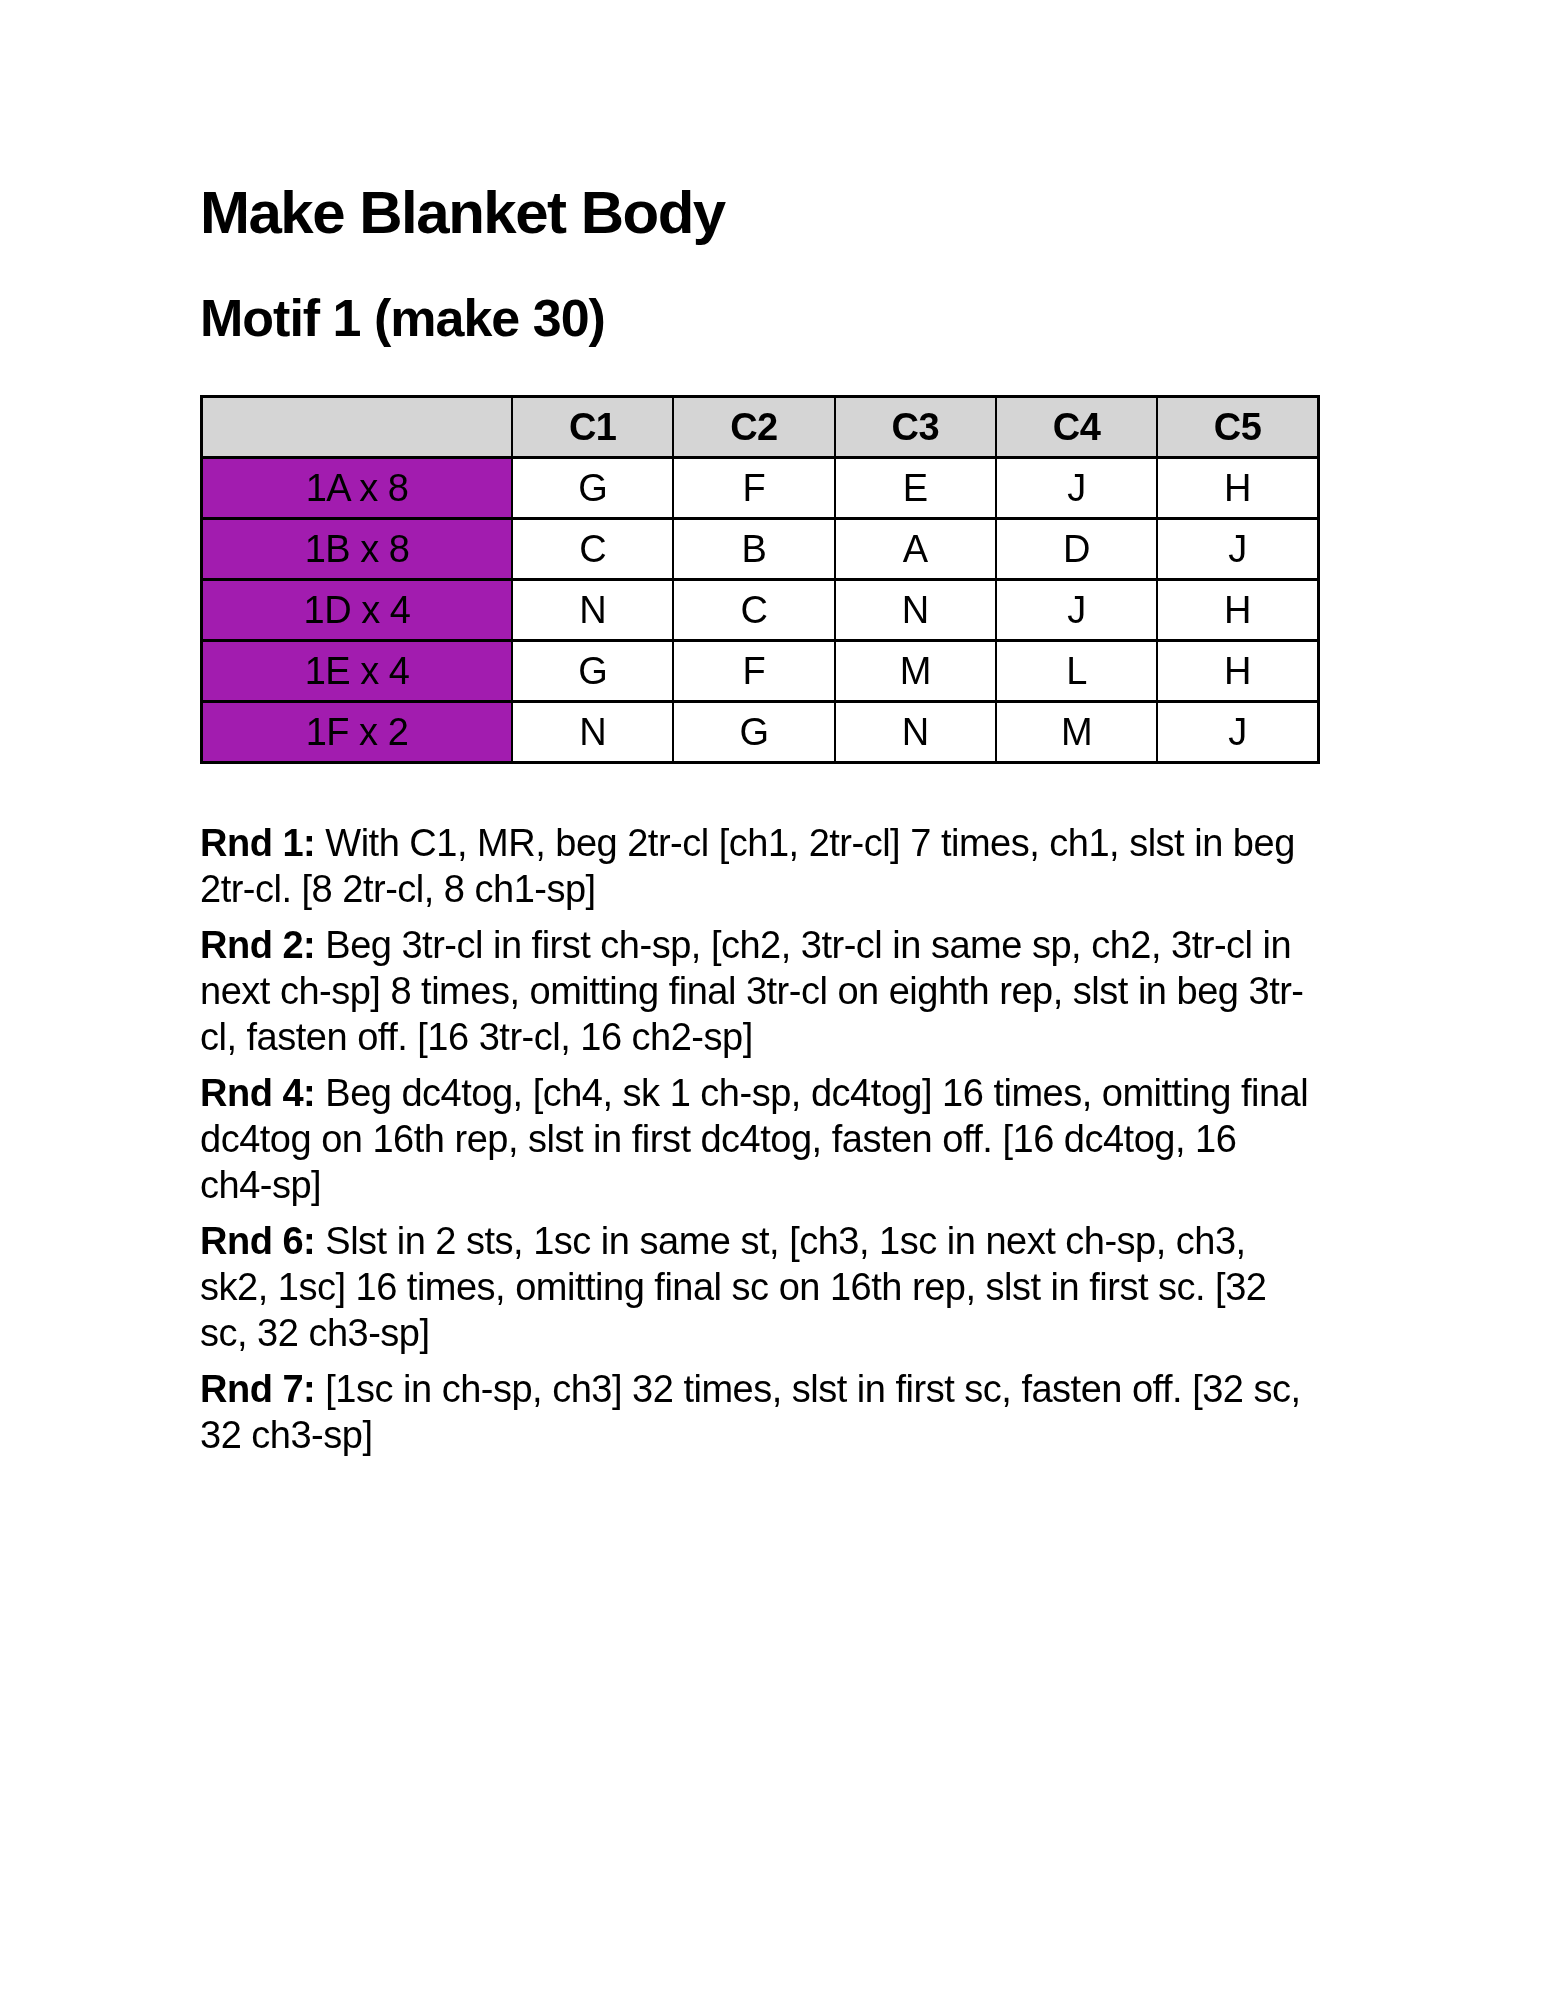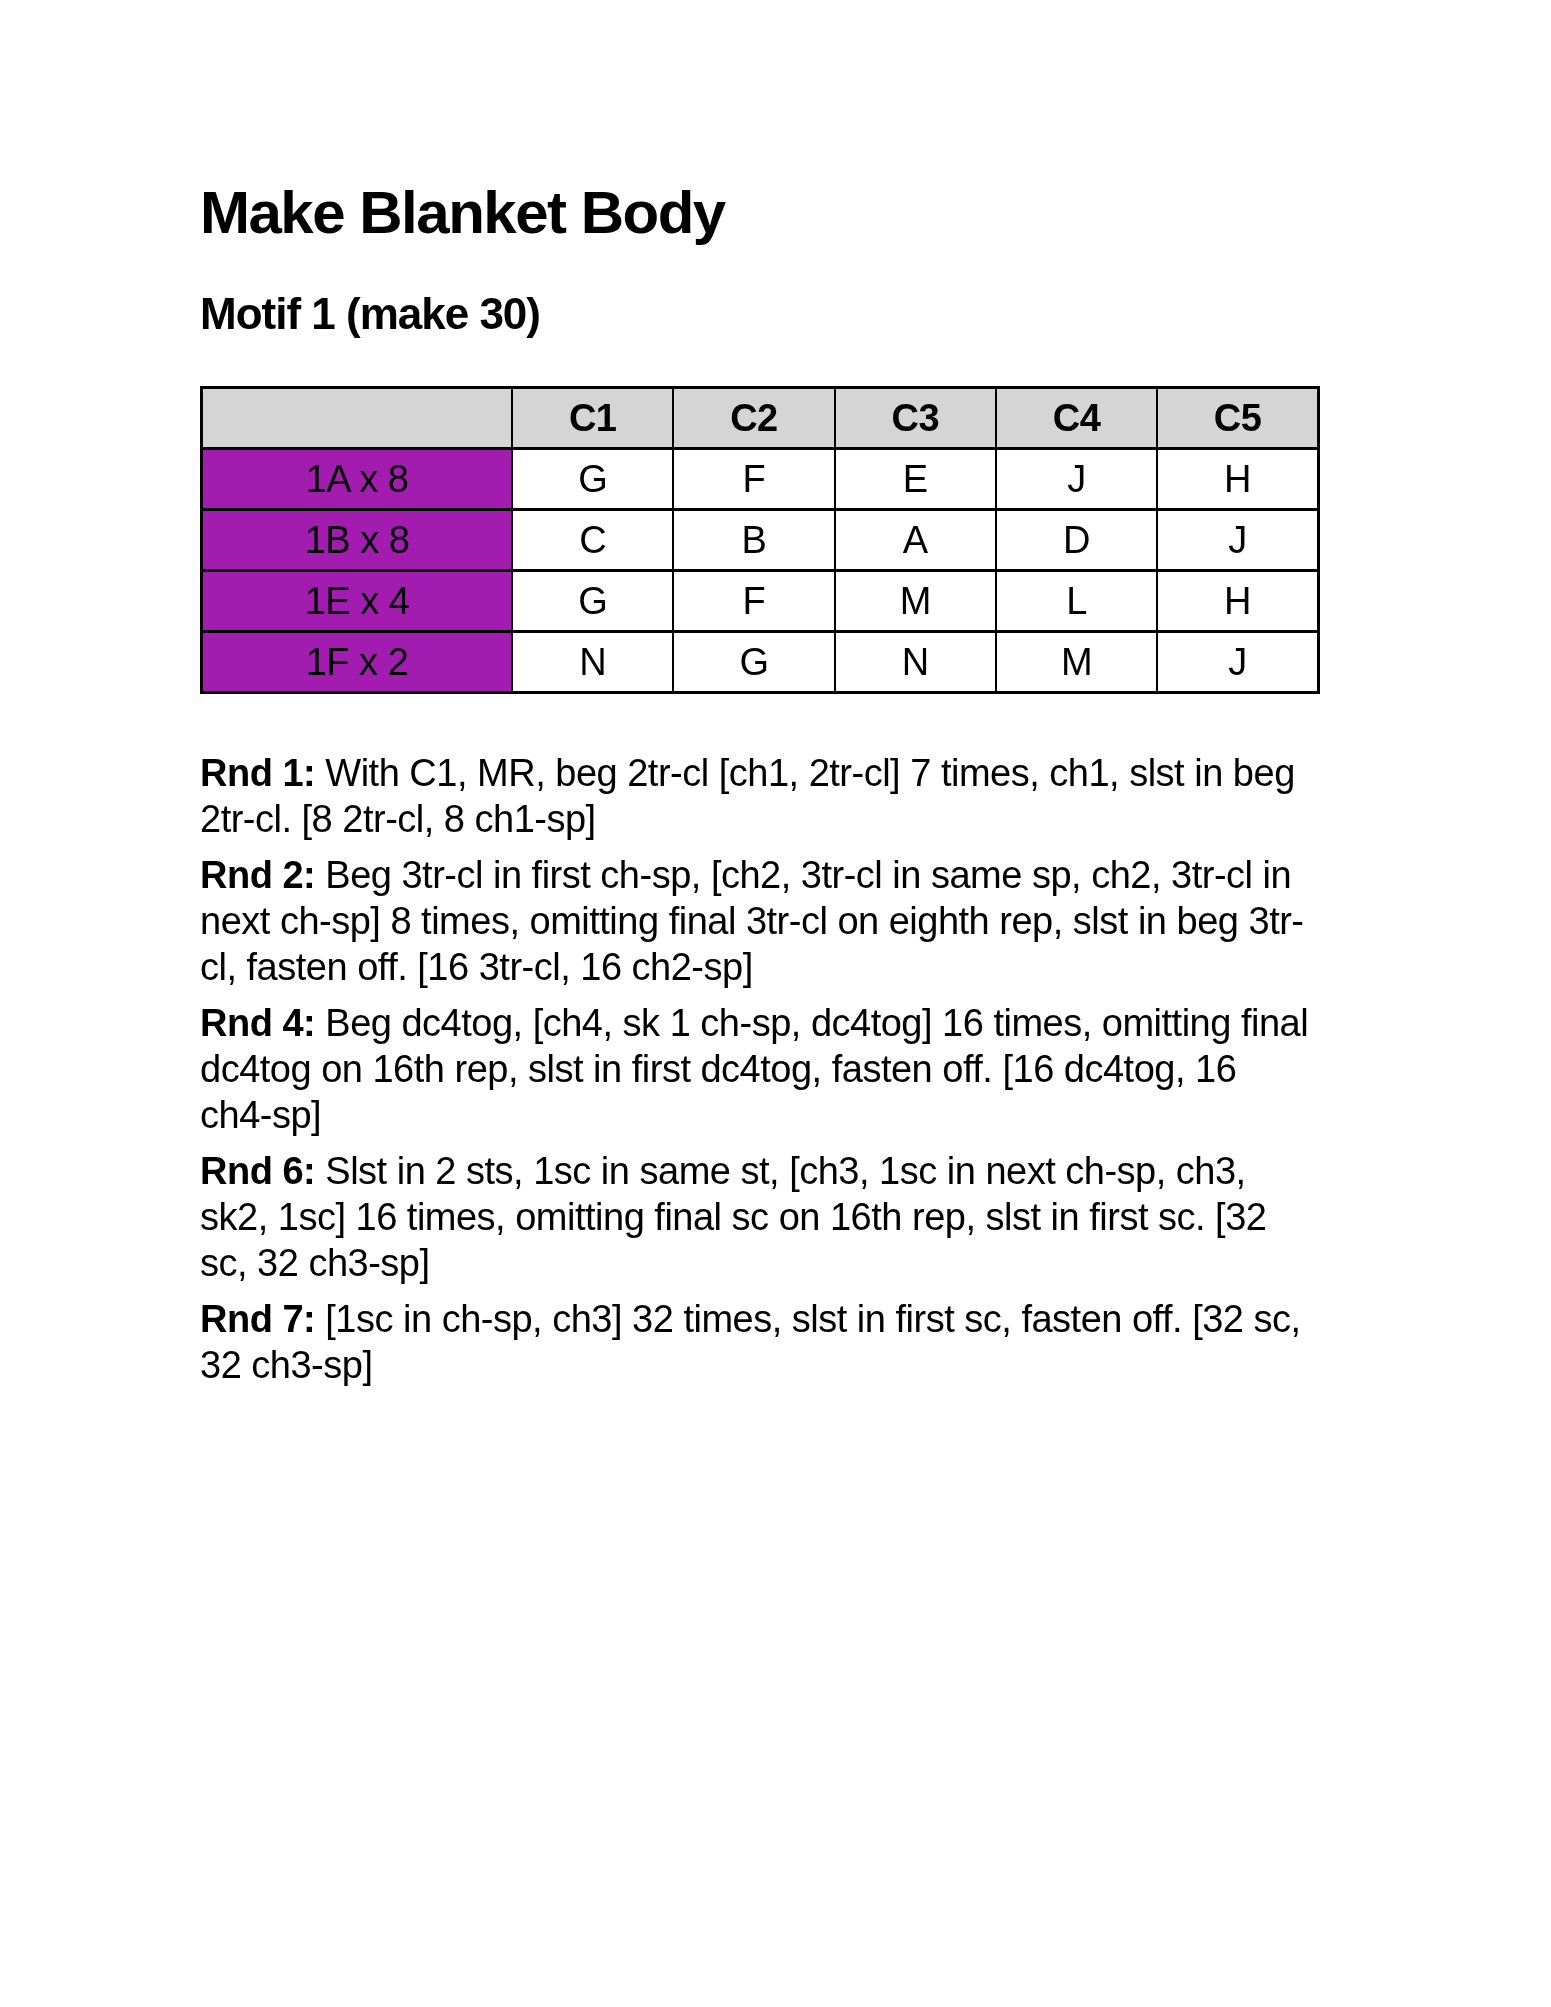--- a/index.html
+++ b/index.html
@@ -15,21 +15,21 @@
     overflow: hidden;
   }
   h1.doc-title {
     font-size: 60px;
     font-weight: bold;
     letter-spacing: -1.5px;
     line-height: 1.15;
     margin: 0 0 42px 0;
   }
   h2.doc-subtitle {
-    font-size: 44px;
+    font-size: 52px;
     font-weight: bold;
     letter-spacing: -1px;
     line-height: 1.15;
     margin: 4px 0 46px 0;
   }
   table.motif-table {
     width: 100%;
     border-collapse: collapse;
     border: 3px solid #000;
     table-layout: fixed;
@@ -99,20 +99,28 @@
       </tr>
       <tr>
         <td class="row-label">1B x 8</td>
         <td>C</td>
         <td>B</td>
         <td>A</td>
         <td>D</td>
         <td>J</td>
       </tr>
       <tr>
+        <td class="row-label">1D x 4</td>
+        <td>N</td>
+        <td>C</td>
+        <td>N</td>
+        <td>J</td>
+        <td>H</td>
+      </tr>
+      <tr>
         <td class="row-label">1E x 4</td>
         <td>G</td>
         <td>F</td>
         <td>M</td>
         <td>L</td>
         <td>H</td>
       </tr>
       <tr>
         <td class="row-label">1F x 2</td>
         <td>N</td>

